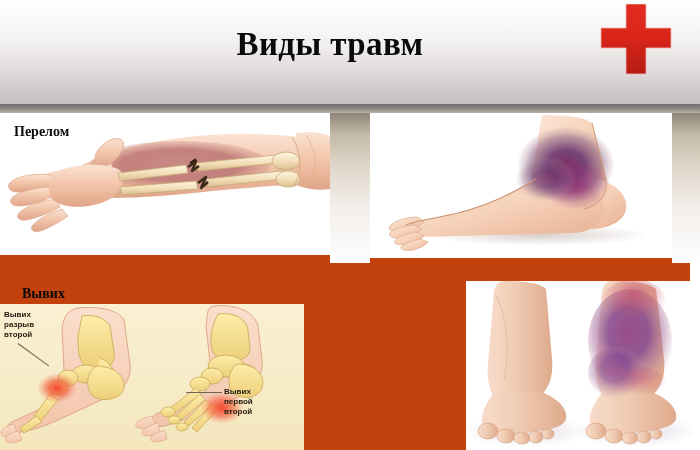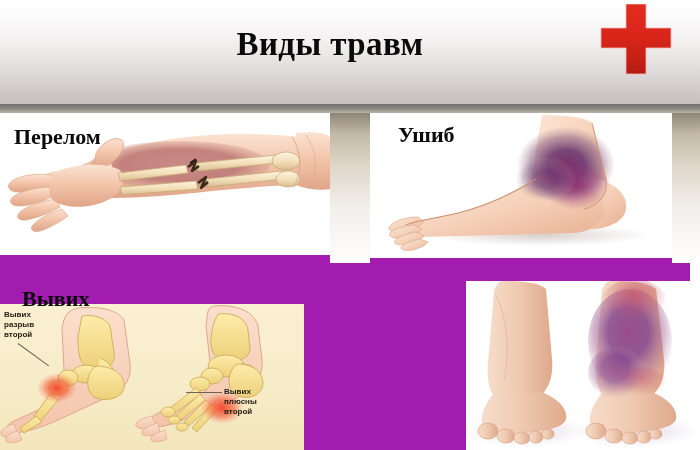--- a/index.html
+++ b/index.html
@@ -5,21 +5,21 @@
   * { margin:0; padding:0; box-sizing:border-box; }
   html, body {
     width:700px; height:450px;
     font-family:"Liberation Serif", serif;
     background:#ffffff;
     overflow:hidden;
   }
   #slide {
     position:relative;
     width:690px; height:450px;
-    background:#a21caf;
+    background:#c2410c;
   }
 
   
   .header {
     position:absolute; left:0; top:0; width:700px; height:104px;
     background:linear-gradient(to bottom,
       #ffffff 0%, #fbfafa 18%, #f2efef 42%, #e2dddd 66%, #cfc8c8 88%, #c6bfbf 100%);
   }
   .header-rule {
     position:absolute; left:0; top:104px; width:700px; height:9px;
@@ -35,21 +35,21 @@
   .cross {
     position:absolute; right:18px; top:4px; width:72px; height:72px;
   }
 
   
   .panel { position:absolute; overflow:hidden; }
   .panel-label {
     position:absolute; z-index:6;
     font-family:"Liberation Serif", serif;
     font-weight:bold; color:#0a0a0a;
-    font-size:22px; line-height:1.05;
+    font-size:14px; line-height:1.05;
     white-space:nowrap;
   }
 
   
   .seam-v {
     position:absolute; z-index:1;
     background:linear-gradient(to bottom, #8d8578 0%, #c3b9a6 14%, #ddd5c7 34%, #f2eeea 62%, #ffffff 100%);
   }
 
   
@@ -206,21 +206,20 @@
       <path d="M46 119 C36 121 27 124 25 128 C23 131 29 133 37 131 C45 129 52 126 54 123 Z" fill="url(#skinFoot)" stroke="#ddab8d" stroke-width=".7"></path>
       <path d="M50 126 C41 128 33 131 31 134 C30 137 36 138 43 137 C50 135 56 132 58 129 Z" fill="url(#skinFoot)" stroke="#ddab8d" stroke-width=".7"></path>
 
       <ellipse cx="196" cy="52" rx="48" ry="38" fill="url(#bruiseG)"></ellipse>
       <ellipse cx="206" cy="72" rx="34" ry="25" fill="url(#bruiseG2)"></ellipse>
       <ellipse cx="176" cy="66" rx="30" ry="22" fill="url(#bruiseG)" opacity=".6"></ellipse>
 
       <path d="M166 66 C150 76 120 92 88 100 C62 106 44 108 36 112" fill="none" stroke="#c9916f" stroke-width="1.1"></path>
       <path d="M222 10 L236 66 C238 80 230 92 214 96" fill="none" stroke="#cf9876" stroke-width="1"></path>
     </svg>
-    <div class="panel-label" id="lbl-bruise">Ушиб</div>
   </div>
 
   <div class="panel" id="p-dislocation">
     <svg width="304" height="146" viewBox="0 0 304 146">
       <defs>
         <linearGradient id="fleshG" x1="0" y1="0" x2="0" y2="1">
           <stop offset="0%" stop-color="#fbdfcd"></stop>
           <stop offset="100%" stop-color="#f3c5ab"></stop>
         </linearGradient>
         <linearGradient id="boneY" x1="0" y1="0" x2="0" y2="1">
@@ -284,21 +283,21 @@
     <div class="callout-line" style="left:186px; top:88px; width:36px;"></div>
 
     <div class="callout" style="left:4px; top:6px;">
       <div>Вывих</div>
       <div>разрыв</div>
       <div>второй</div>
     </div>
 
     <div class="callout" style="left:224px; top:83px;">
       <div>Вывих</div>
-      <div>плюсны</div>
+      <div>первой</div>
       <div>второй</div>
     </div>
   </div>
 
   <div class="panel-label" id="lbl-dislocation" style="position:absolute; left:22px; top:287px;">Вывих</div>
 
   <div id="p-sprain-text">
     <div class="sprain-line">Растяжение,</div>
     <div class="sprain-line">разрыв</div>
     <div class="sprain-line">связок</div>

